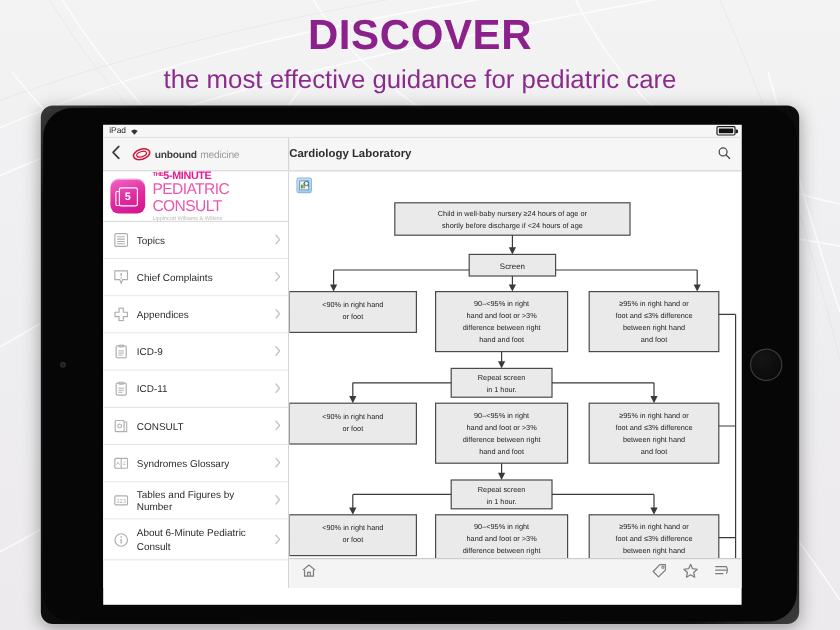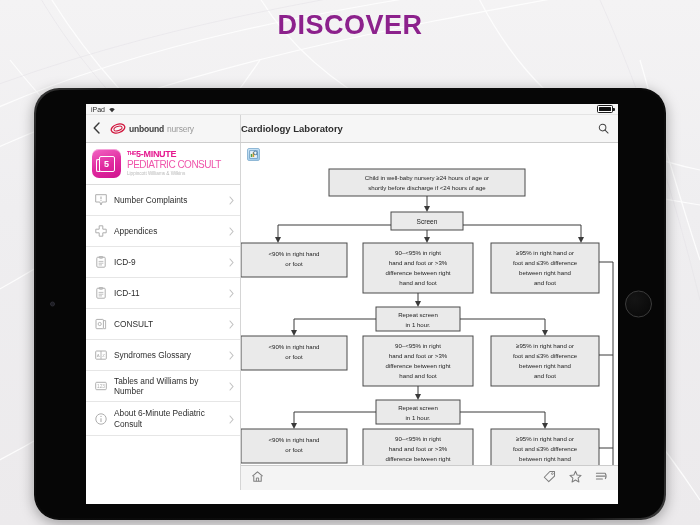--- a/index.html
+++ b/index.html
@@ -18,32 +18,32 @@
       linear-gradient(180deg,#f4f3f4 0%, #efeef0 40%, #eceaec 100%);
   }
   #bg-pattern svg { position:absolute; left:0; top:0; }
 
   
   #headline-block {
     position: absolute; left:0; top:10px; width:700px;
     text-align:center; z-index:4;
   }
   #discover-title {
-    font-size: 27px; font-weight: bold; letter-spacing: 0.5px;
+    font-size: 35px; font-weight: bold; letter-spacing: 0.5px;
     color:#8c218c;
   }
   #subtitle {
     font-size: 21.5px; color:#8c2b8e; margin-top:4px; letter-spacing:0px;
   }
 
   
   #tablet {
     position:absolute; left:34px; top:88px; width:632px; height:432px;
     background: linear-gradient(135deg,#3a3a3a 0%, #111 8%, #0a0a0a 50%, #111 92%, #404040 100%);
-    border-radius: 25px;
+    border-radius: 10px;
     box-shadow: 0 3px 14px rgba(0,0,0,0.35), 0 0 0 1px rgba(255,255,255,0.25);
     z-index: 5;
   }
   #tablet-bezel-inner{
     position:absolute; left:2px; top:2px; right:2px; bottom:2px;
     border-radius:24px; background:#060606;
   }
   #home-button{
     position:absolute; right:14px; top:50%; transform:translateY(-50%);
     width:27px; height:27px; border-radius:50%;
@@ -118,21 +118,21 @@
     display:flex; align-items:center; justify-content:center;
     font-size:9px; font-weight:bold; color:#fff; position:relative;
   }
   #app-icon-glyph::before{
     content:""; position:absolute; left:-3.5px; top:2.5px; width:3px; height:11px;
     border:1.4px solid #fff; border-right:none; border-radius:2px 0 0 2px;
   }
   #app-titles{ line-height:1.05; }
   #app-line1{ font-size:9px; font-weight:bold; color:#e5188f; letter-spacing:-0.3px;}
   #app-line1 .tiny{ font-size:5px; vertical-align:2.5px; }
-  #app-line2{ font-size:10px; color:#ef55ab; letter-spacing:-0.5px; }
+  #app-line2{ font-size:13px; color:#ef55ab; letter-spacing:-0.5px; }
   #app-line3{ font-size:4.6px; color:#b9b9b9; letter-spacing:0px; margin-top:1.5px;}
 
   #menu-list{ flex:1; overflow:hidden; }
   .menu-item{
     display:flex; align-items:center; gap:7px;
     height:31px; padding:0 6px 0 8px;
     border-bottom:1px solid #e6e6e6; background:#fff; cursor:pointer;
   }
   .menu-item.tall{ height:34px; }
   .menu-icon{ width:13px; height:13px; flex:none; display:flex; align-items:center; justify-content:center;}
@@ -186,20 +186,21 @@
     <g stroke="#e3e0e5" stroke-width="0.7" fill="none" opacity="0.7">
       <path d="M-30 95 C 150 25, 340 -5, 530 -35"></path>
       <path d="M 30 -20 C 110 125, 250 235, 425 308"></path>
       <path d="M 600 0 C 640 90, 670 180, 700 300"></path>
     </g>
   </svg>
 </div>
 
 <div id="headline-block">
   <div id="discover-title">DISCOVER</div>
+  <div id="subtitle">the most effective guidance for pediatric care</div>
 </div>
 
 <div id="tablet">
   <div id="tablet-bezel-inner"></div>
   <div id="front-camera"></div>
   <div id="home-button"></div>
 
   <div id="screen">
 
     <div id="status-bar">
@@ -223,21 +224,21 @@
           <svg width="7" height="12" viewBox="0 0 7 12">
             <polyline points="6,1 1.2,6 6,11" fill="none" stroke="#3a3a3a" stroke-width="1.4" stroke-linecap="round" stroke-linejoin="round"></polyline>
           </svg>
         </span>
         <span id="brand-logo">
           <svg id="brand-swoosh" width="16" height="11" viewBox="0 0 16 11">
             <ellipse cx="8" cy="5.5" rx="7" ry="4.2" fill="none" stroke="#d0143c" stroke-width="1.3" transform="rotate(-18 8 5.5)"></ellipse>
             <ellipse cx="8" cy="5.5" rx="4.2" ry="2.1" fill="none" stroke="#d0143c" stroke-width="1" transform="rotate(-18 8 5.5)"></ellipse>
           </svg>
           <span id="brand-unbound">unbound</span>
-          <span id="brand-medicine">nursery</span>
+          <span id="brand-medicine">medicine</span>
         </span>
       </div>
       <div id="nav-right">
         <span id="screen-title">Cardiology Laboratory</span>
         <span id="search-icon">
           <svg width="11" height="11" viewBox="0 0 12 12">
             <circle cx="5" cy="5" r="3.6" fill="none" stroke="#444" stroke-width="1.1"></circle>
             <line x1="7.7" y1="7.7" x2="11" y2="11" stroke="#444" stroke-width="1.1" stroke-linecap="round"></line>
           </svg>
         </span>
@@ -253,30 +254,47 @@
           </div>
           <div id="app-titles">
             <div id="app-line1"><span class="tiny">THE</span><span>5-MINUTE</span></div>
             <div id="app-line2">PEDIATRIC CONSULT</div>
             <div id="app-line3">Lippincott Williams &amp; Wilkins</div>
           </div>
         </div>
 
         <div id="menu-list">
 
+          <div class="menu-item">
+            <span class="menu-icon">
+              <svg width="12" height="12" viewBox="0 0 12 12">
+                <rect x="0.7" y="0.7" width="10.6" height="10.6" rx="1.2" fill="none" stroke="#aeaeae" stroke-width="1"></rect>
+                <line x1="2.6" y1="3.3" x2="9" y2="3.3" stroke="#aeaeae" stroke-width="0.9"></line>
+                <line x1="2.6" y1="5.3" x2="9" y2="5.3" stroke="#aeaeae" stroke-width="0.9"></line>
+                <line x1="2.6" y1="7.3" x2="9" y2="7.3" stroke="#aeaeae" stroke-width="0.9"></line>
+                <line x1="2.6" y1="9.1" x2="9" y2="9.1" stroke="#aeaeae" stroke-width="0.9"></line>
+              </svg>
+            </span>
+            <span class="menu-label">Topics</span>
+            <span class="menu-chevron">
+              <svg width="5" height="9" viewBox="0 0 5 9">
+                  <polyline points="1,1 4,4.5 1,8" fill="none" stroke="#c2c2c2" stroke-width="1.1" stroke-linecap="round"></polyline>
+                </svg>
+            </span>
+          </div>
 
           <div class="menu-item">
             <span class="menu-icon">
               <svg width="12" height="12" viewBox="0 0 12 12">
                 <path d="M0.7 0.7 H11.3 V8 H7.2 L6 11 L4.8 8 H0.7 Z" fill="none" stroke="#aeaeae" stroke-width="1"></path>
                 <line x1="6" y1="2.6" x2="6" y2="5.3" stroke="#aeaeae" stroke-width="1.1"></line>
                 <circle cx="6" cy="6.6" r="0.6" fill="#aeaeae"></circle>
               </svg>
             </span>
-            <span class="menu-label">Number Complaints</span>
+            <span class="menu-label">Chief Complaints</span>
             <span class="menu-chevron">
               <svg width="5" height="9" viewBox="0 0 5 9">
                   <polyline points="1,1 4,4.5 1,8" fill="none" stroke="#c2c2c2" stroke-width="1.1" stroke-linecap="round"></polyline>
                 </svg>
             </span>
           </div>
 
           <div class="menu-item">
             <span class="menu-icon">
               <svg width="12" height="12" viewBox="0 0 12 12">
@@ -361,21 +379,21 @@
           </div>
 
 
           <div class="menu-item">
             <span class="menu-icon">
               <svg width="12" height="12" viewBox="0 0 12 12">
                 <rect x="0.7" y="2.3" width="10.6" height="7.4" rx="1" fill="none" stroke="#aeaeae" stroke-width="1"></rect>
                 <text x="6" y="7.9" font-size="4.8" fill="#aeaeae" text-anchor="middle" font-family="Liberation Sans, sans-serif">123</text>
               </svg>
             </span>
-            <span class="menu-label">Tables and Williams by Number</span>
+            <span class="menu-label">Tables and Figures by Number</span>
             <span class="menu-chevron">
               <svg width="5" height="9" viewBox="0 0 5 9">
                   <polyline points="1,1 4,4.5 1,8" fill="none" stroke="#c2c2c2" stroke-width="1.1" stroke-linecap="round"></polyline>
                 </svg>
             </span>
           </div>
 
           <div class="menu-item tall">
             <span class="menu-icon">
               <svg width="12" height="12" viewBox="0 0 12 12">

